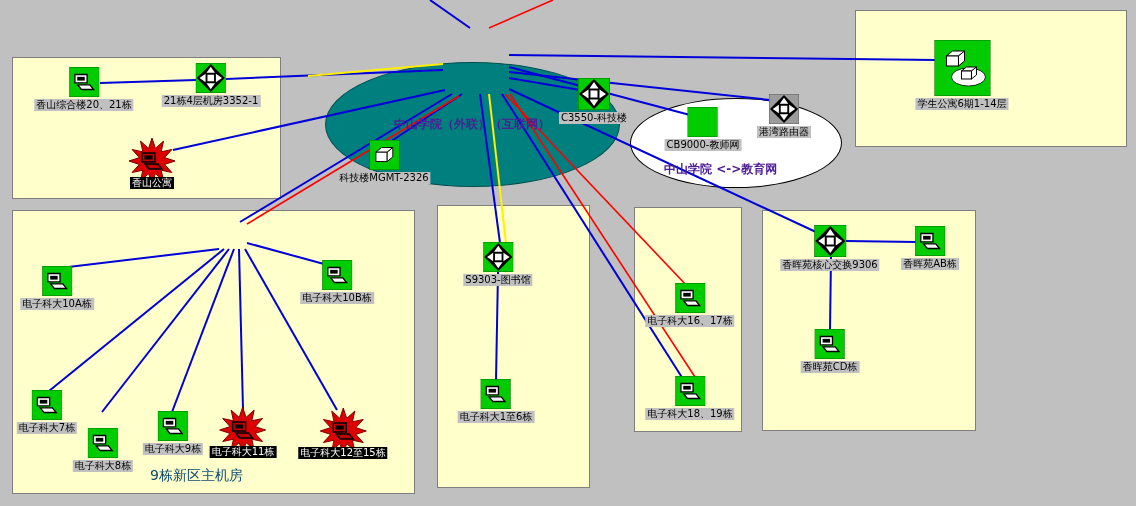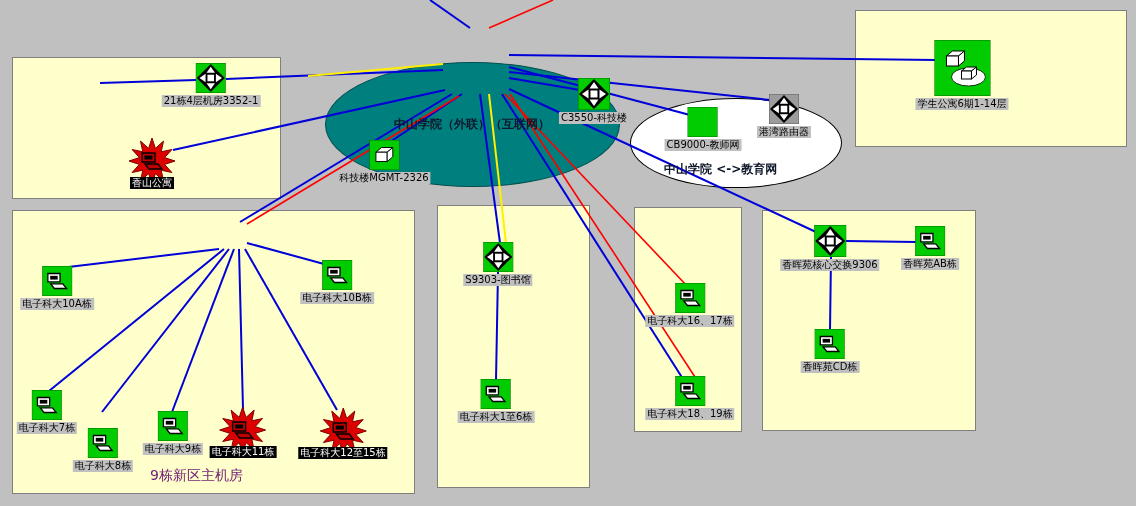--- a/index.html
+++ b/index.html
@@ -4,33 +4,33 @@
 <style>
   * { margin:0; padding:0; box-sizing:border-box; }
   html,body { background:#c0c0c0; font-family:"DejaVu Sans", sans-serif; }
   #stage { position:relative; width:1136px; height:506px; background:#c0c0c0; overflow:hidden; }
 
   .region { position:absolute; background:#ffffcc; border:1px solid #7f7f7f; z-index:1; }
 
   .cloud { position:absolute; border-radius:50%; z-index:2; }
   .cloud.teal  { background:#007f7f; border:1px solid #004f4f; }
   .cloud.white { background:#ffffff; border:1px solid #000; }
-  .cloud-label { position:absolute; color:#0f172a; font-size:12px; font-weight:bold;
+  .cloud-label { position:absolute; color:#4c1d95; font-size:12px; font-weight:bold;
                  white-space:nowrap; z-index:5; }
 
   #wires { position:absolute; left:0; top:0; z-index:3; }
 
   .node { position:absolute; z-index:4; display:flex; flex-direction:column;
           align-items:center; transform:translateX(-50%); }
   .node .ic { display:block; }
   .node .lbl { margin-top:2px; font-size:10px; line-height:12px; background:#c0c0c0;
                color:#000; padding:0 2px; white-space:nowrap; }
   .node.alert .lbl { background:#000000; color:#fff; margin-top:-8px; position:relative; }
 
-  .free-text { position:absolute; font-size:14px; color:#701a75; z-index:4; white-space:nowrap; }
+  .free-text { position:absolute; font-size:14px; color:#0c4a6e; z-index:4; white-space:nowrap; }
 </style>
 </head>
 <body>
 
 <svg width="0" height="0" style="position:absolute" aria-hidden="true">
   <defs>
     <symbol id="glyph-router" viewBox="0 0 32 32">
       <polygon points="16,1 31,16 16,31 1,16" fill="#000"></polygon>
       <g fill="#fff">
         <polygon points="16,4 20.5,10.5 11.5,10.5"></polygon>
@@ -139,20 +139,27 @@
       </g>
       <g stroke="#000" stroke-width="1" fill="#fff">
         <polygon points="27,31 37,31 42,27 32,27"></polygon>
           <rect x="27" y="31" width="10" height="8"></rect>
           <polygon points="37,31 42,27 42,35 37,39"></polygon>
       </g>
     </svg>
     <span class="lbl">学生公寓6期1-14层</span>
   </div>
 
+  <div class="node" style="left:84px;top:67px">
+    <svg class="ic" width="30" height="30" viewBox="0 0 32 32">
+      <rect width="32" height="32" fill="#00cc00" stroke="#005700" stroke-width="0.8"></rect>
+        <use href="#glyph-pc"></use>
+    </svg>
+    <span class="lbl">香山综合楼20、21栋</span>
+  </div>
 
   <div class="node" style="left:211px;top:63px">
     <svg class="ic" width="30" height="30" viewBox="0 0 32 32">
       <rect width="32" height="32" fill="#00cc00" stroke="#005700" stroke-width="0.8"></rect>
         <use href="#glyph-router"></use>
     </svg>
     <span class="lbl">21栋4层机房3352-1</span>
   </div>
 
   <div class="node alert" style="left:152px;top:137px">

